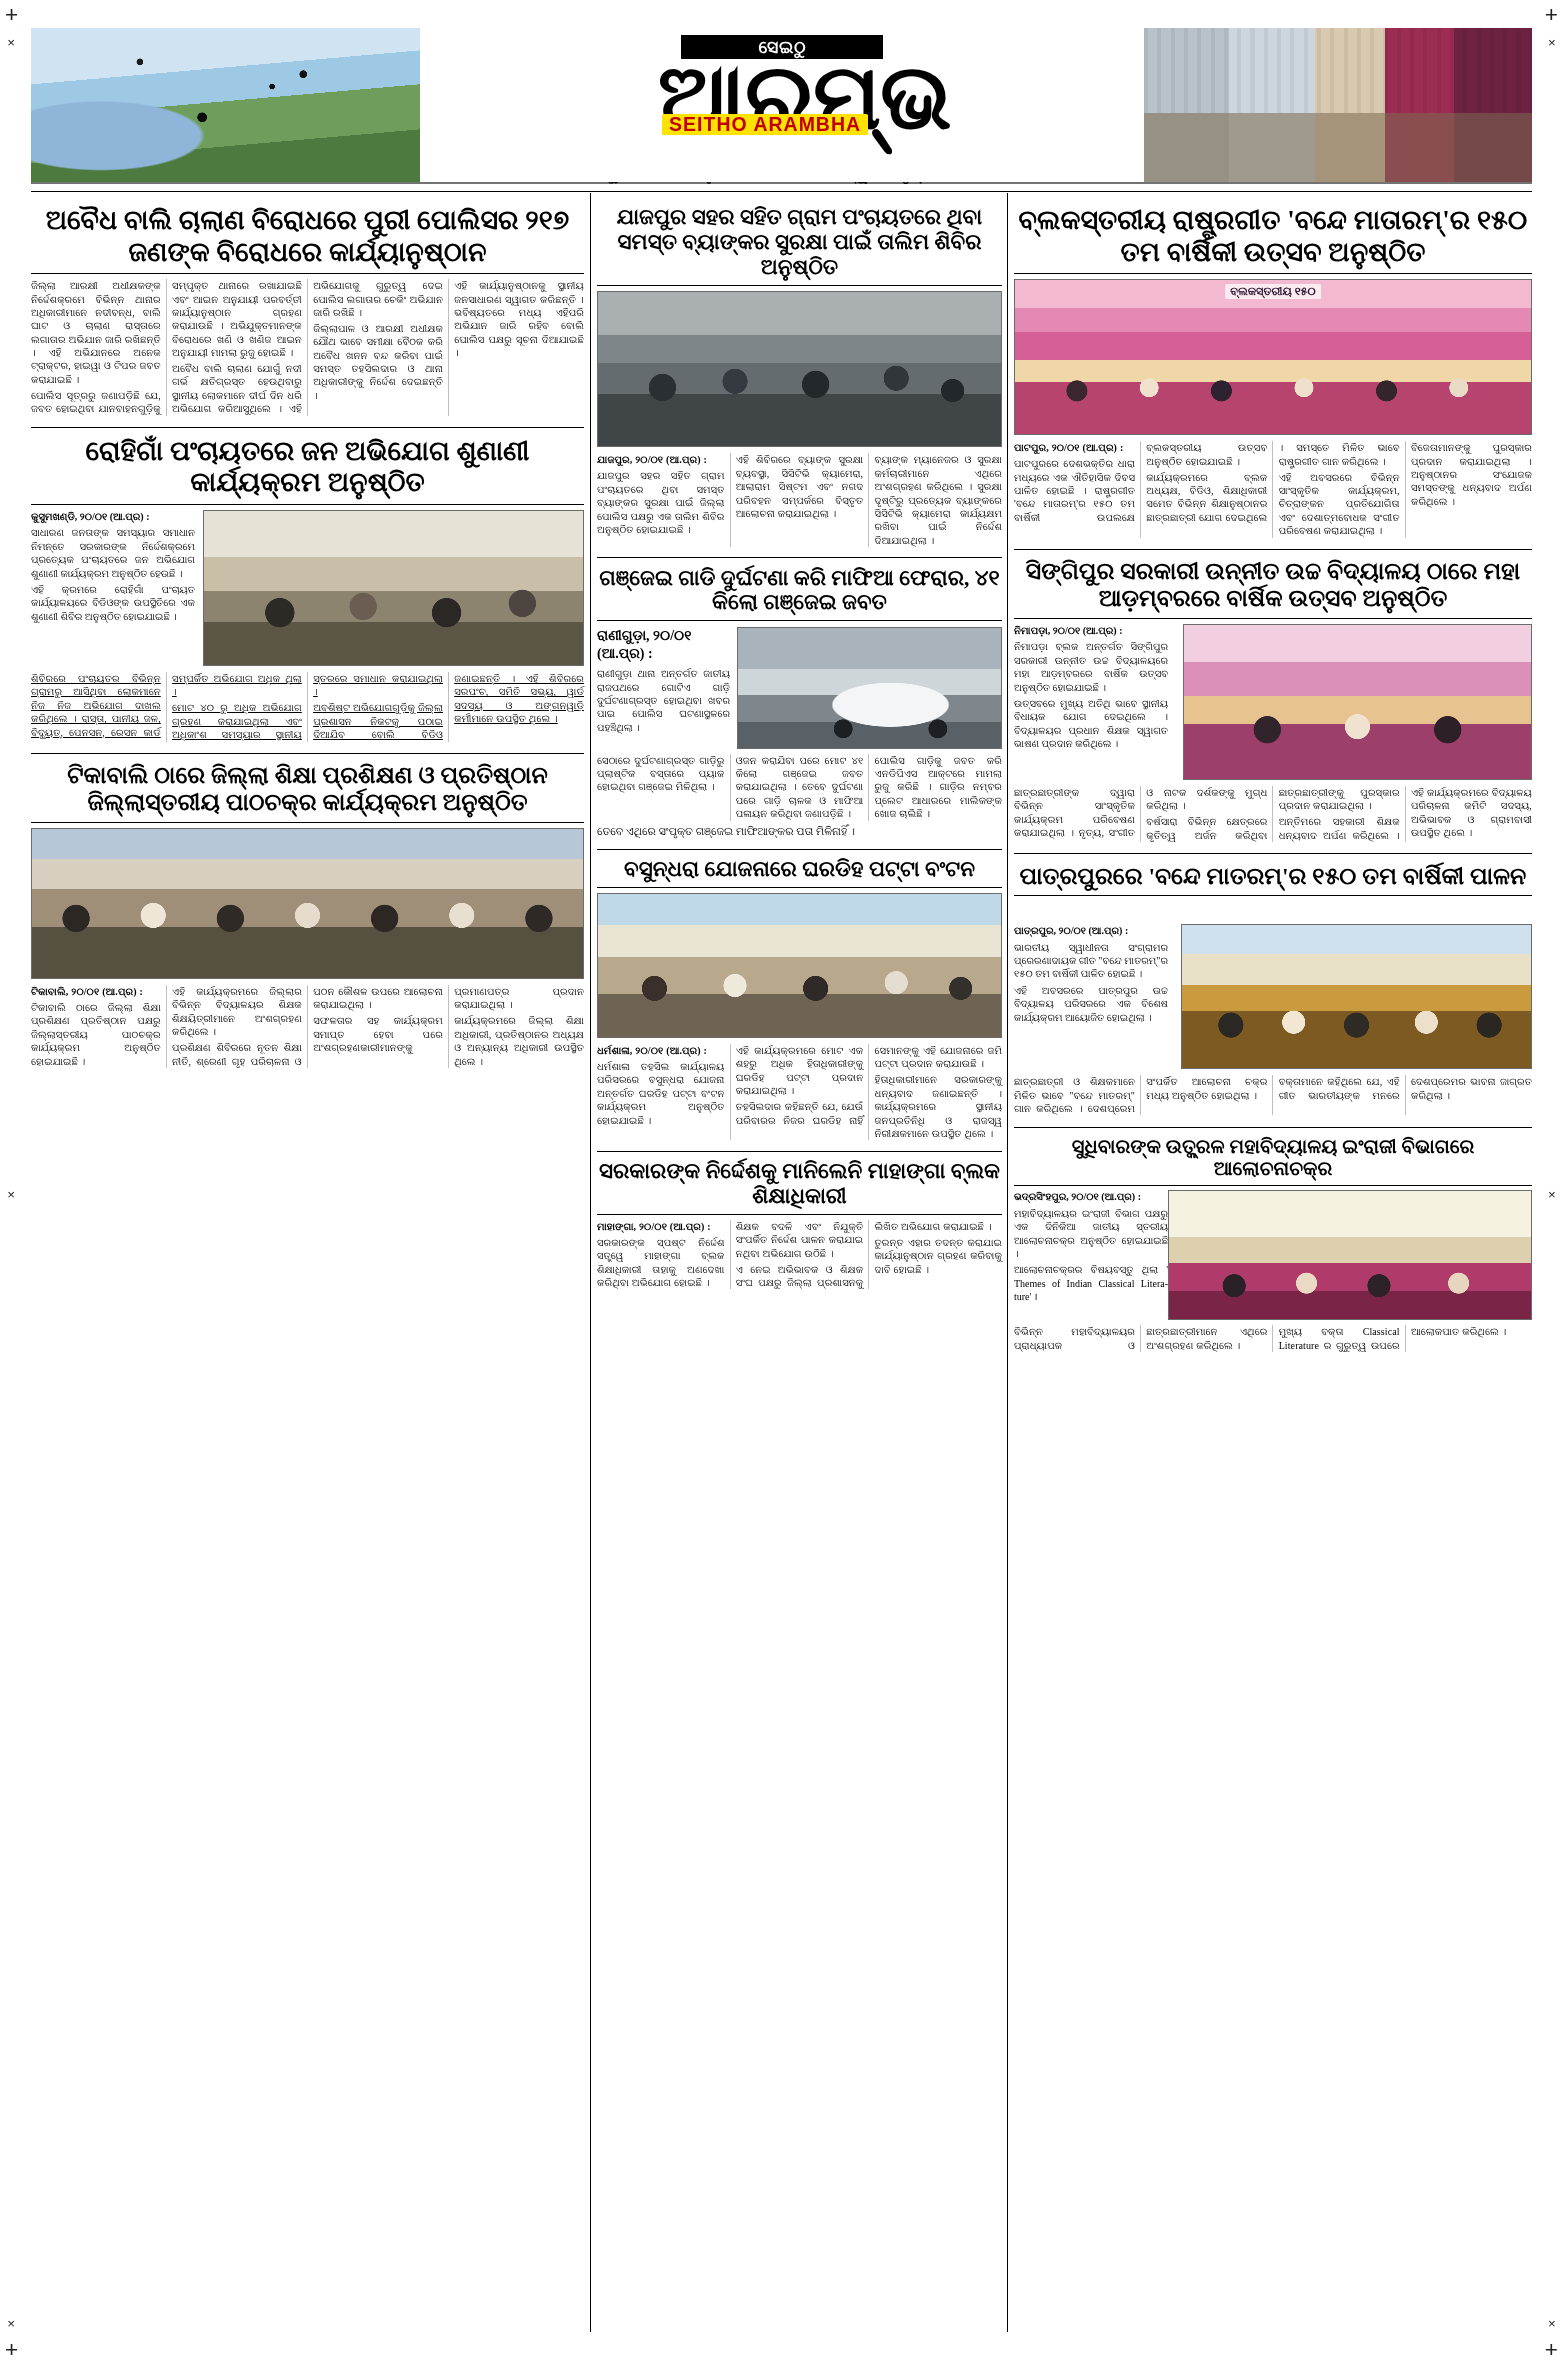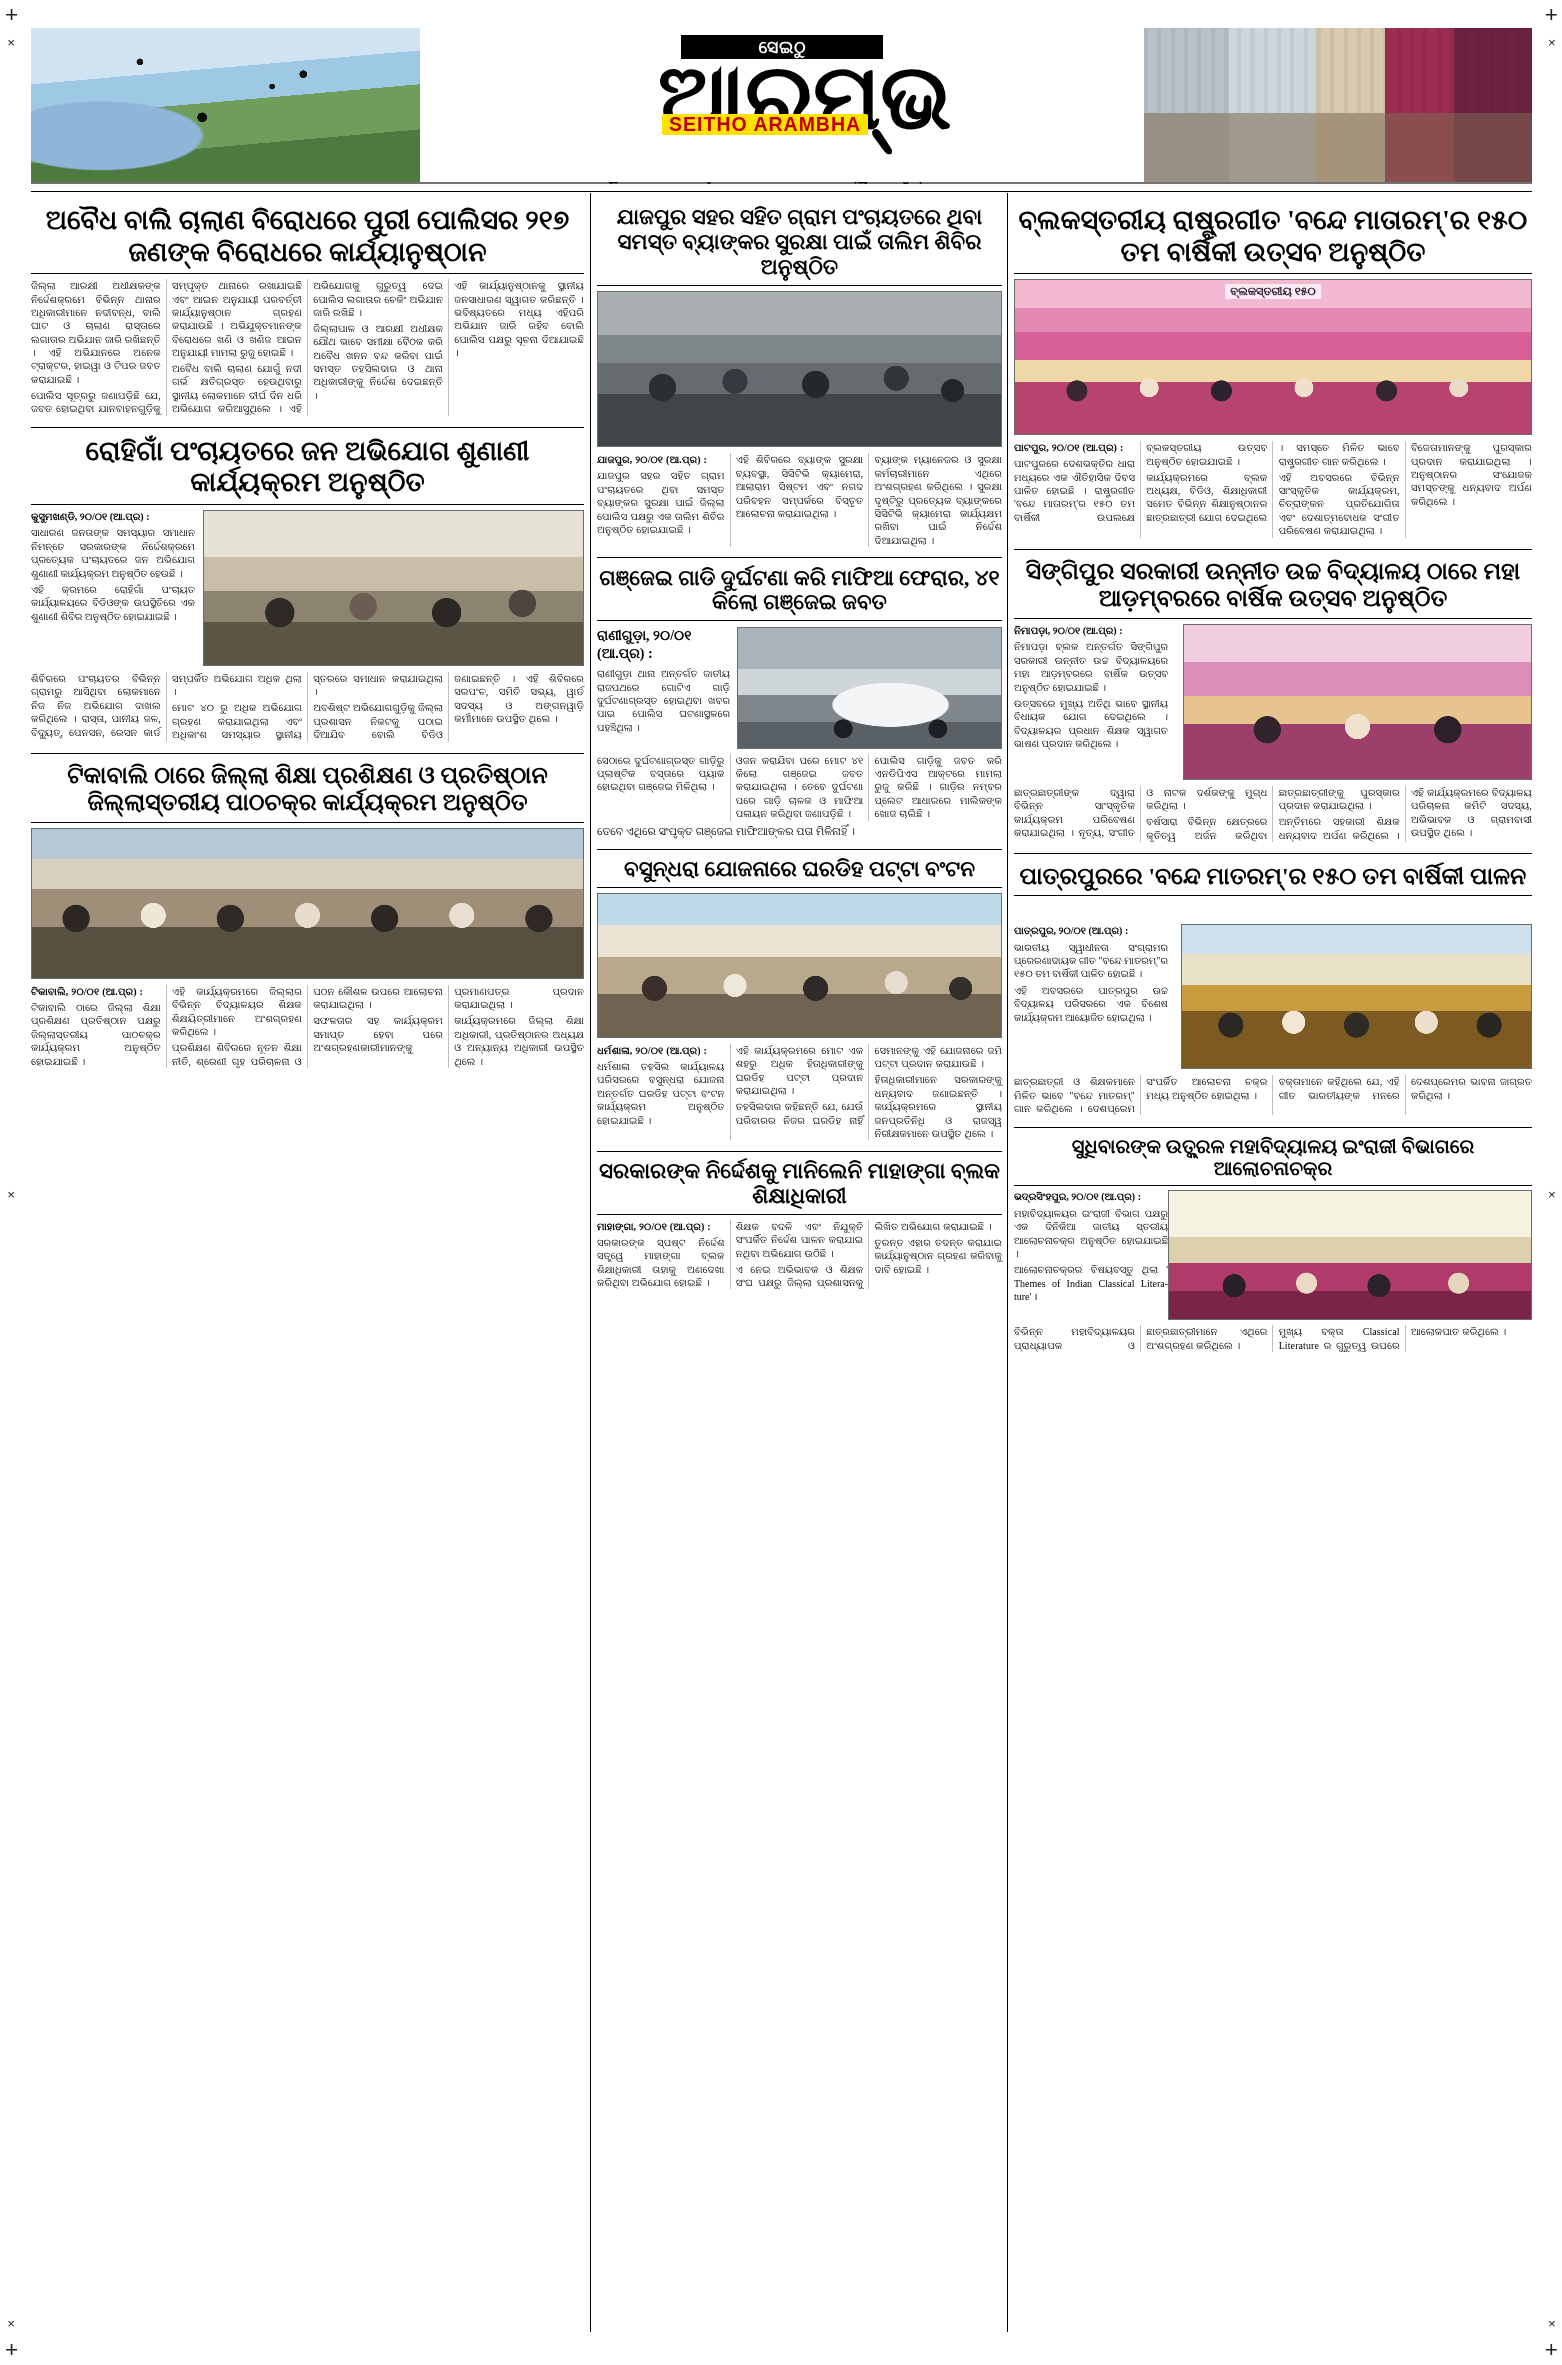--- a/index.html
+++ b/index.html
@@ -190,21 +190,21 @@
         <h2 class="hl hl-xl">ରୋହିଗାଁ ପଂଚାୟତରେ ଜନ ଅଭିଯୋଗ ଶୁଣାଣୀ କାର୍ଯ୍ୟକ୍ରମ ଅନୁଷ୍ଠିତ</h2>
         <div class="rule"></div>
         <div style="display:flex;gap:8.2px;align-items:flex-start;">
           <div style="flex:0 0 164px;">
             <p style="font-size:10px;line-height:1.34;margin:0 0 3.1px;font-weight:700;">କୁସୁମଖଣ୍ଡି, ୨୦/୦୧ (ଆ.ପ୍ର) :</p>
             <p style="font-size:10px;line-height:1.34;margin:0 0 3.1px;text-align:justify;">ସାଧାରଣ ଜନତାଙ୍କ ସମସ୍ୟାର ସମାଧାନ ନିମନ୍ତେ ସରକାରଙ୍କ ନିର୍ଦ୍ଦେଶକ୍ରମେ ପ୍ରତ୍ୟେକ ପଂଚାୟତରେ ଜନ ଅଭିଯୋଗ ଶୁଣାଣୀ କାର୍ଯ୍ୟକ୍ରମ ଅନୁଷ୍ଠିତ ହେଉଛି ।</p>
             <p style="font-size:10px;line-height:1.34;margin:0;text-align:justify;">ଏହି କ୍ରମରେ ରୋହିଗାଁ ପଂଚାୟତ କାର୍ଯ୍ୟାଳୟରେ ବିଡିଓଙ୍କ ଉପସ୍ଥିତିରେ ଏକ ଶୁଣାଣୀ ଶିବିର ଅନୁଷ୍ଠିତ ହୋଇଯାଇଛି ।</p>
           </div>
           <div class="photo ph-office" style="flex:1 1 auto;height:154px;"></div>
         </div>
-        <div class="body-cols c4" style="margin-top:6.1px;">
+        <div class="body-cols c4" style="margin-top:6.1px;text-decoration:underline;">
           <p>ଶିବିରରେ ପଂଚାୟତର ବିଭିନ୍ନ ଗ୍ରାମରୁ ଆସିଥିବା ଲୋକମାନେ ନିଜ ନିଜ ଅଭିଯୋଗ ଦାଖଲ କରିଥିଲେ । ରାସ୍ତା, ପାନୀୟ ଜଳ, ବିଦ୍ୟୁତ୍, ପେନସନ, ରେସନ କାର୍ଡ ସମ୍ପର୍କିତ ଅଭିଯୋଗ ଅଧିକ ଥିଲା ।</p>
           <p>ମୋଟ ୪୦ ରୁ ଅଧିକ ଅଭିଯୋଗ ଗ୍ରହଣ କରାଯାଇଥିଲା ଏବଂ ଅଧିକାଂଶ ସମସ୍ୟାର ସ୍ଥାନୀୟ ସ୍ତରରେ ସମାଧାନ କରାଯାଇଥିଲା ।</p>
           <p>ଅବଶିଷ୍ଟ ଅଭିଯୋଗଗୁଡ଼ିକୁ ଜିଲ୍ଲା ପ୍ରଶାସନ ନିକଟକୁ ପଠାଇ ଦିଆଯିବ ବୋଲି ବିଡିଓ ଜଣାଇଛନ୍ତି । ଏହି ଶିବିରରେ ସରପଂଚ, ସମିତି ସଭ୍ୟ, ୱାର୍ଡ ସଦସ୍ୟ ଓ ଅଙ୍ଗନୱାଡ଼ି କର୍ମୀମାନେ ଉପସ୍ଥିତ ଥିଲେ ।</p>
           <p></p>
         </div>
       </div>
 
       <div class="hr-thick" style="margin:11.3px 0 8.2px;"></div>
 
       <div>

